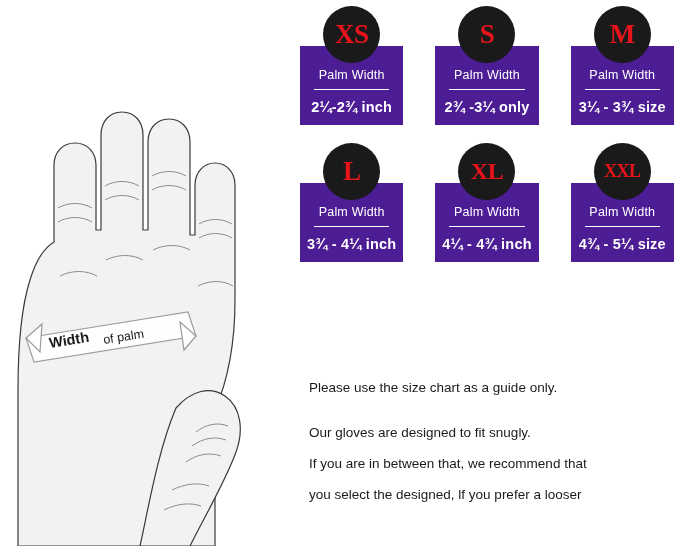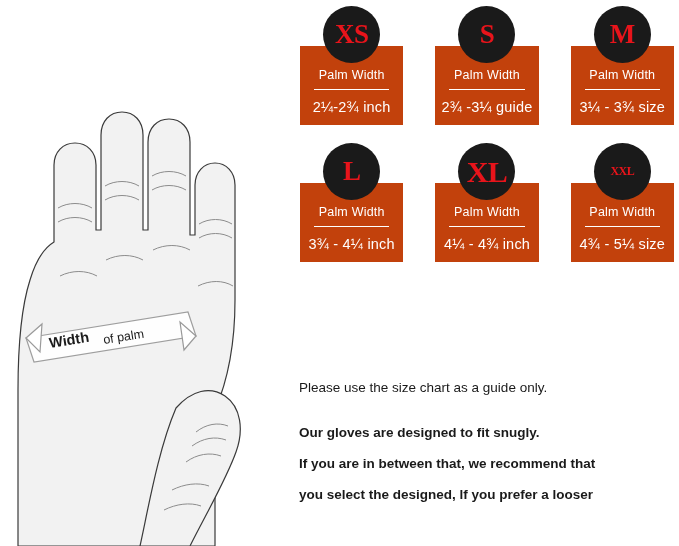--- a/index.html
+++ b/index.html
@@ -54,57 +54,57 @@
     font-family: "Liberation Serif", serif;
     margin: 0 auto -17px auto;
     position: relative;
     z-index: 3;
     letter-spacing: -0.5px;
   }
   .badge.sz-xs { font-size: 27px; }
   .badge.sz-s  { font-size: 27px; }
   .badge.sz-m  { font-size: 27px; }
   .badge.sz-l  { font-size: 27px; }
-  .badge.sz-xl { font-size: 30px; }
-  .badge.sz-xxl{ font-size: 12px; }
+  .badge.sz-xl { font-size: 24px; }
+  .badge.sz-xxl{ font-size: 18px; }
 
   .info-box {
-    background: #c2410c;
+    background: #4c1d95;
     color: #ffffff;
     padding: 22px 4px 10px 4px;
     text-align: center;
     position: relative;
     z-index: 1;
   }
   .info-label {
     font-size: 12.5px;
     letter-spacing: .2px;
     padding-bottom: 7px;
     margin: 0 10px;
     border-bottom: 1px solid #ffffff;
   }
   .info-value {
     font-size: 14.5px;
-    font-weight: normal;
+    font-weight: bold;
     padding-top: 9px;
     letter-spacing: .2px;
   }
 
   
   #notes {
     position: absolute;
     left: 297px;
     top: 372px;
     width: 376px;
     color: #1a1a1a;
     font-size: 13.5px;
     line-height: 31px;
   }
-  #notes p { margin: 0 0 14px 2px; }
-  #notes p.tight { margin-bottom: 0; font-weight: bold; }
+  #notes p { margin: 0 0 14px 12px; }
+  #notes p.tight { margin-bottom: 0; }
 
   
   .wop-text {
     font-family: "Liberation Sans", sans-serif;
   }
 </style>
 </head>
 <body>
 
 <div id="hand-illustration">
@@ -164,21 +164,21 @@
       <div class="info-box">
         <div class="info-label">Palm Width</div>
         <div class="info-value">2¼-2¾ inch</div>
       </div>
     </div>
 
     <div class="size-cell">
       <div class="badge sz-s">S</div>
       <div class="info-box">
         <div class="info-label">Palm Width</div>
-        <div class="info-value">2¾ -3¼ guide</div>
+        <div class="info-value">2¾ -3¼ only</div>
       </div>
     </div>
 
     <div class="size-cell">
       <div class="badge sz-m">M</div>
       <div class="info-box">
         <div class="info-label">Palm Width</div>
         <div class="info-value">3¼ - 3¾ size</div>
       </div>
     </div>

